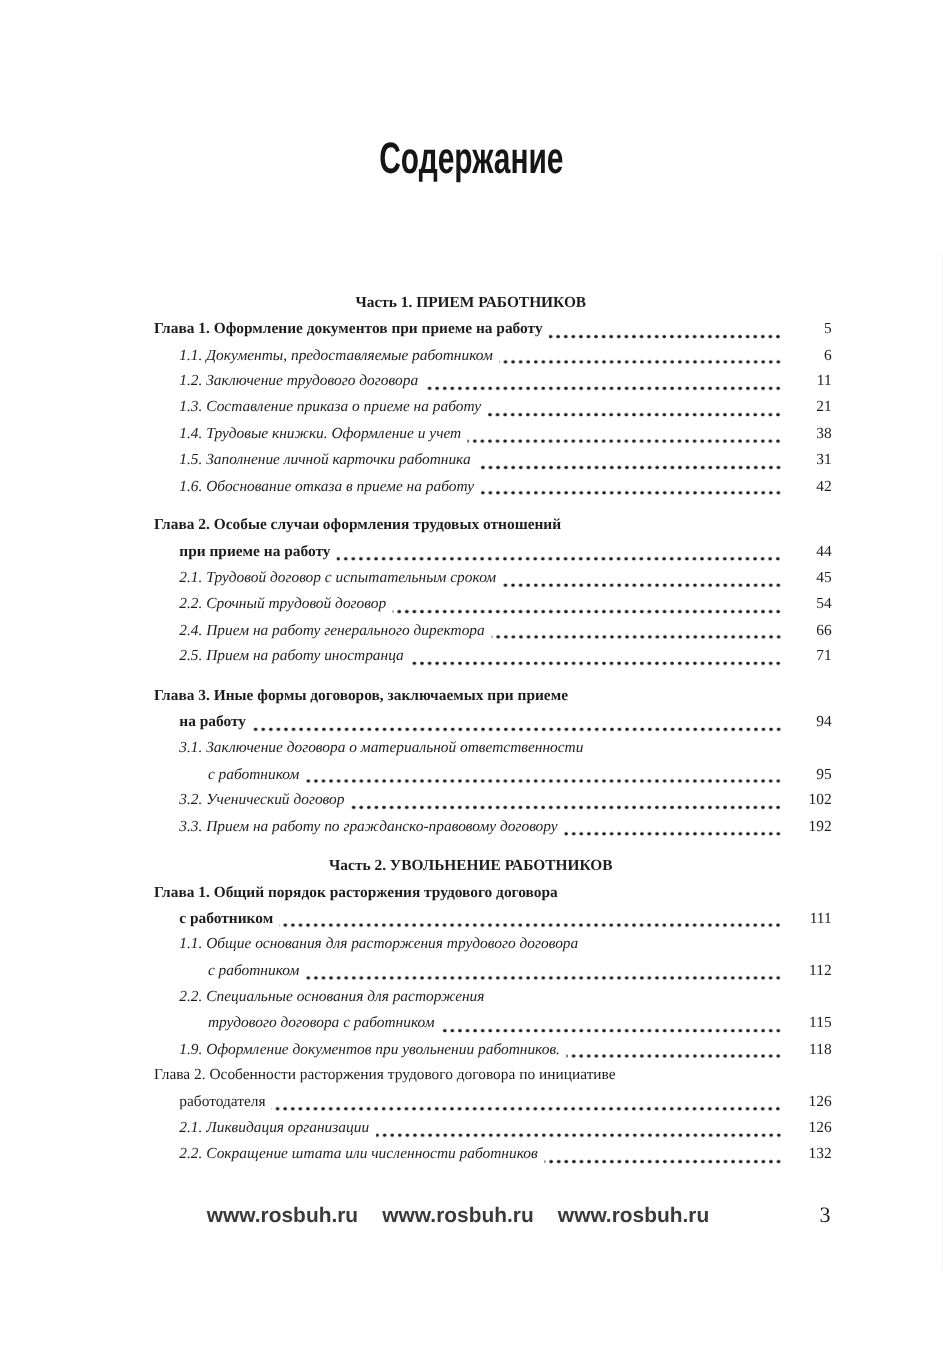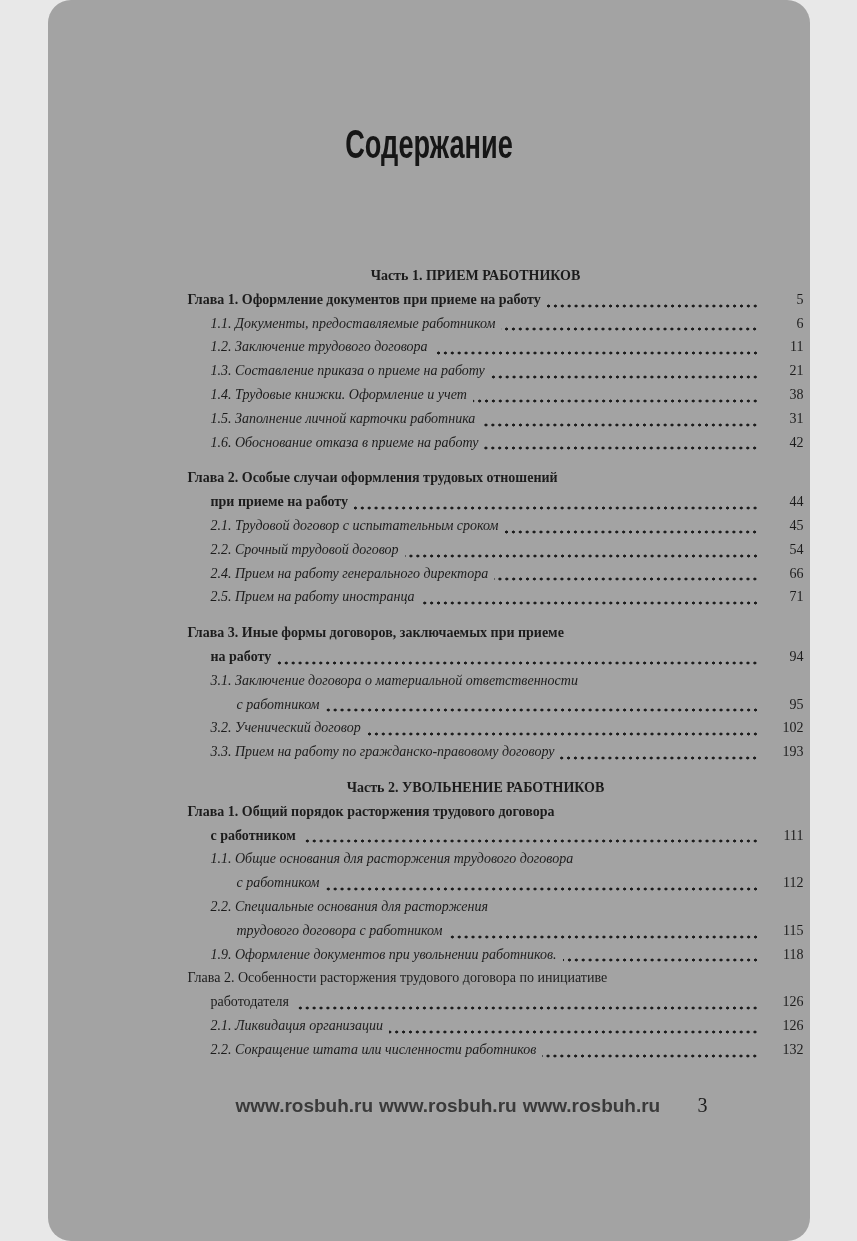--- a/index.html
+++ b/index.html
@@ -1,24 +1,23 @@
 <!DOCTYPE html>
 <html><head>
 <meta charset="utf-8">
 <style>
   html,body { margin:0; padding:0; background:#e8e8e8; }
   .page {
     position:relative;
-    width:762px; height:1241px;
-    background:#a3a3a3;
+    width:857px; height:1241px;
+    background:#ffffff;
     font-family:"Liberation Serif", serif;
     color:#1c1c1c;
     overflow:hidden;
     margin:0 auto;
-    border-radius:23px;
   }
   .title {
     position:absolute;
     top:122px; left:0; width:100%;
     text-align:center;
     font-family:"Liberation Sans", sans-serif;
     font-weight:700;
     font-size:40px;
     margin:0;
     color:#161616;
@@ -68,21 +67,21 @@
     text-align:right;
     font-style:normal;
     font-weight:400;
   }
   .footer {
     position:absolute;
     top:1094px; left:188px; right:102px;
     display:flex;
     align-items:baseline;
   }
-  .flinks { display:flex; gap:6px; }
+  .flinks { display:flex; gap:22px; }
   .flink {
     font-family:"Liberation Sans", sans-serif;
     font-weight:700;
     font-size:19px;
     color:#3a3a3a;
     white-space:nowrap;
   }
   .pgnum {
     margin-left:auto;
     font-family:"Liberation Serif", serif;
@@ -177,21 +176,21 @@
         <span class="pg">95</span>
       </div>
       <div class="toc-row item ind1">
         <span class="txt">3.2. Ученический договор</span>
         <span class="leader"></span>
         <span class="pg">102</span>
       </div>
       <div class="toc-row item ind1">
         <span class="txt">3.3. Прием на работу по гражданско-правовому договору</span>
         <span class="leader"></span>
-        <span class="pg">193</span>
+        <span class="pg">192</span>
       </div>
       <div class="toc-row part gap"><span class="txt">Часть 2. УВОЛЬНЕНИЕ РАБОТНИКОВ</span></div>
       <div class="toc-row chapter">
         <span class="txt">Глава 1. Общий порядок расторжения трудового договора</span>
       </div>
       <div class="toc-row chapter ind1">
         <span class="txt">с работником</span>
         <span class="leader"></span>
         <span class="pg">111</span>
       </div>

